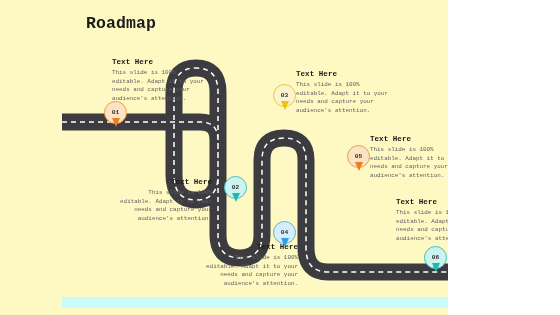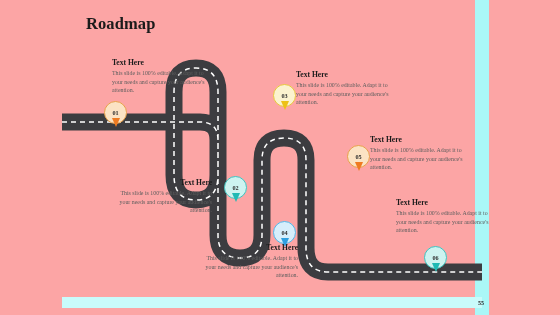--- a/index.html
+++ b/index.html
@@ -2,25 +2,25 @@
 <html><head>
 <meta charset="utf-8">
 <style>
   html, body {
     margin: 0;
     padding: 0;
     background: #ffffff;
   }
   #slide {
     position: relative;
-    width: 560px;
+    width: 448px;
     height: 315px;
-    background: #fca5a5;
+    background: #fef9c3;
     overflow: hidden;
-    font-family: Liberation Serif, serif;
+    font-family: Liberation Mono, monospace;
   }
   
   .accent-right {
     position: absolute;
     left: 475px;
     top: 0px;
     width: 14px;
     height: 315px;
     background: #aaf7f7;
   }

